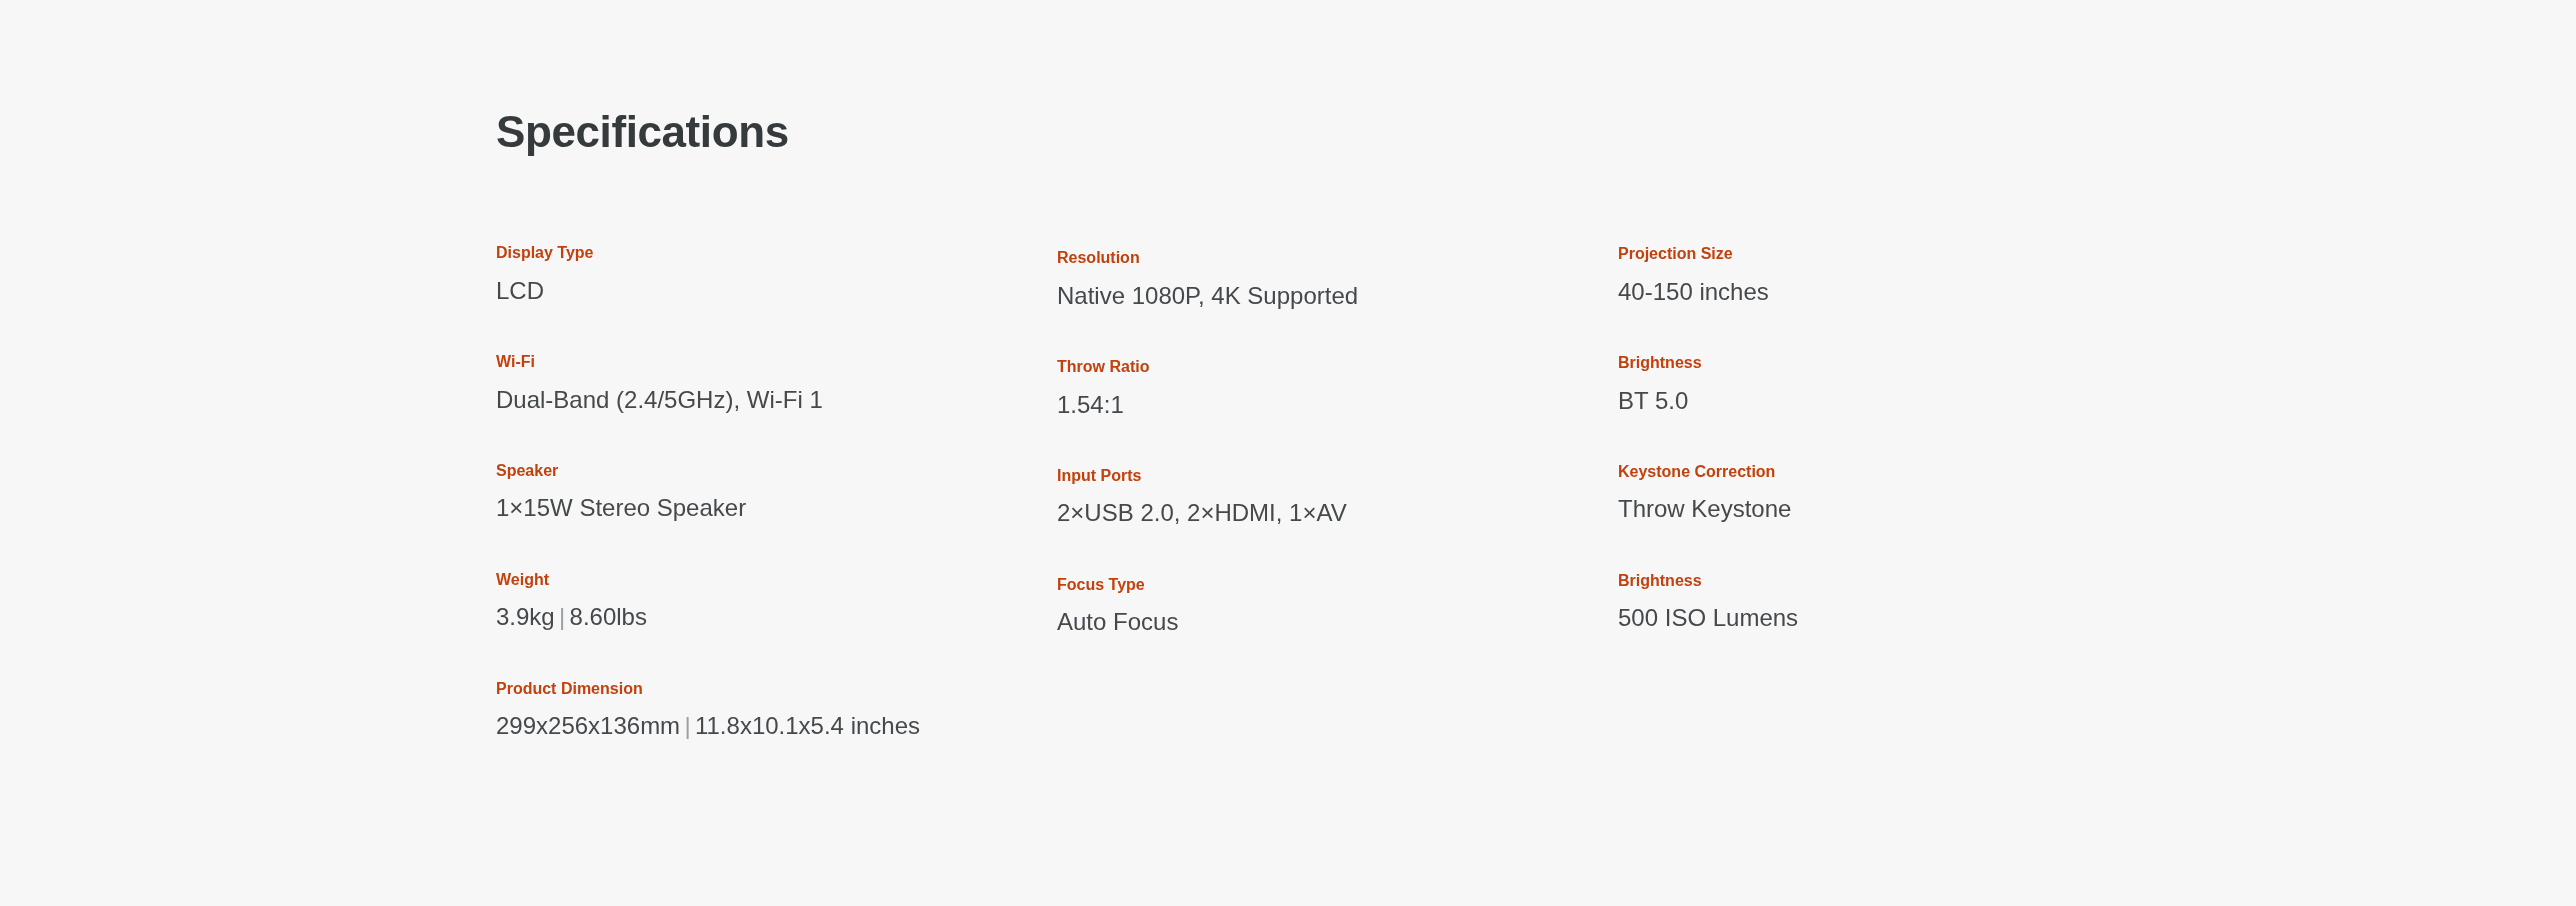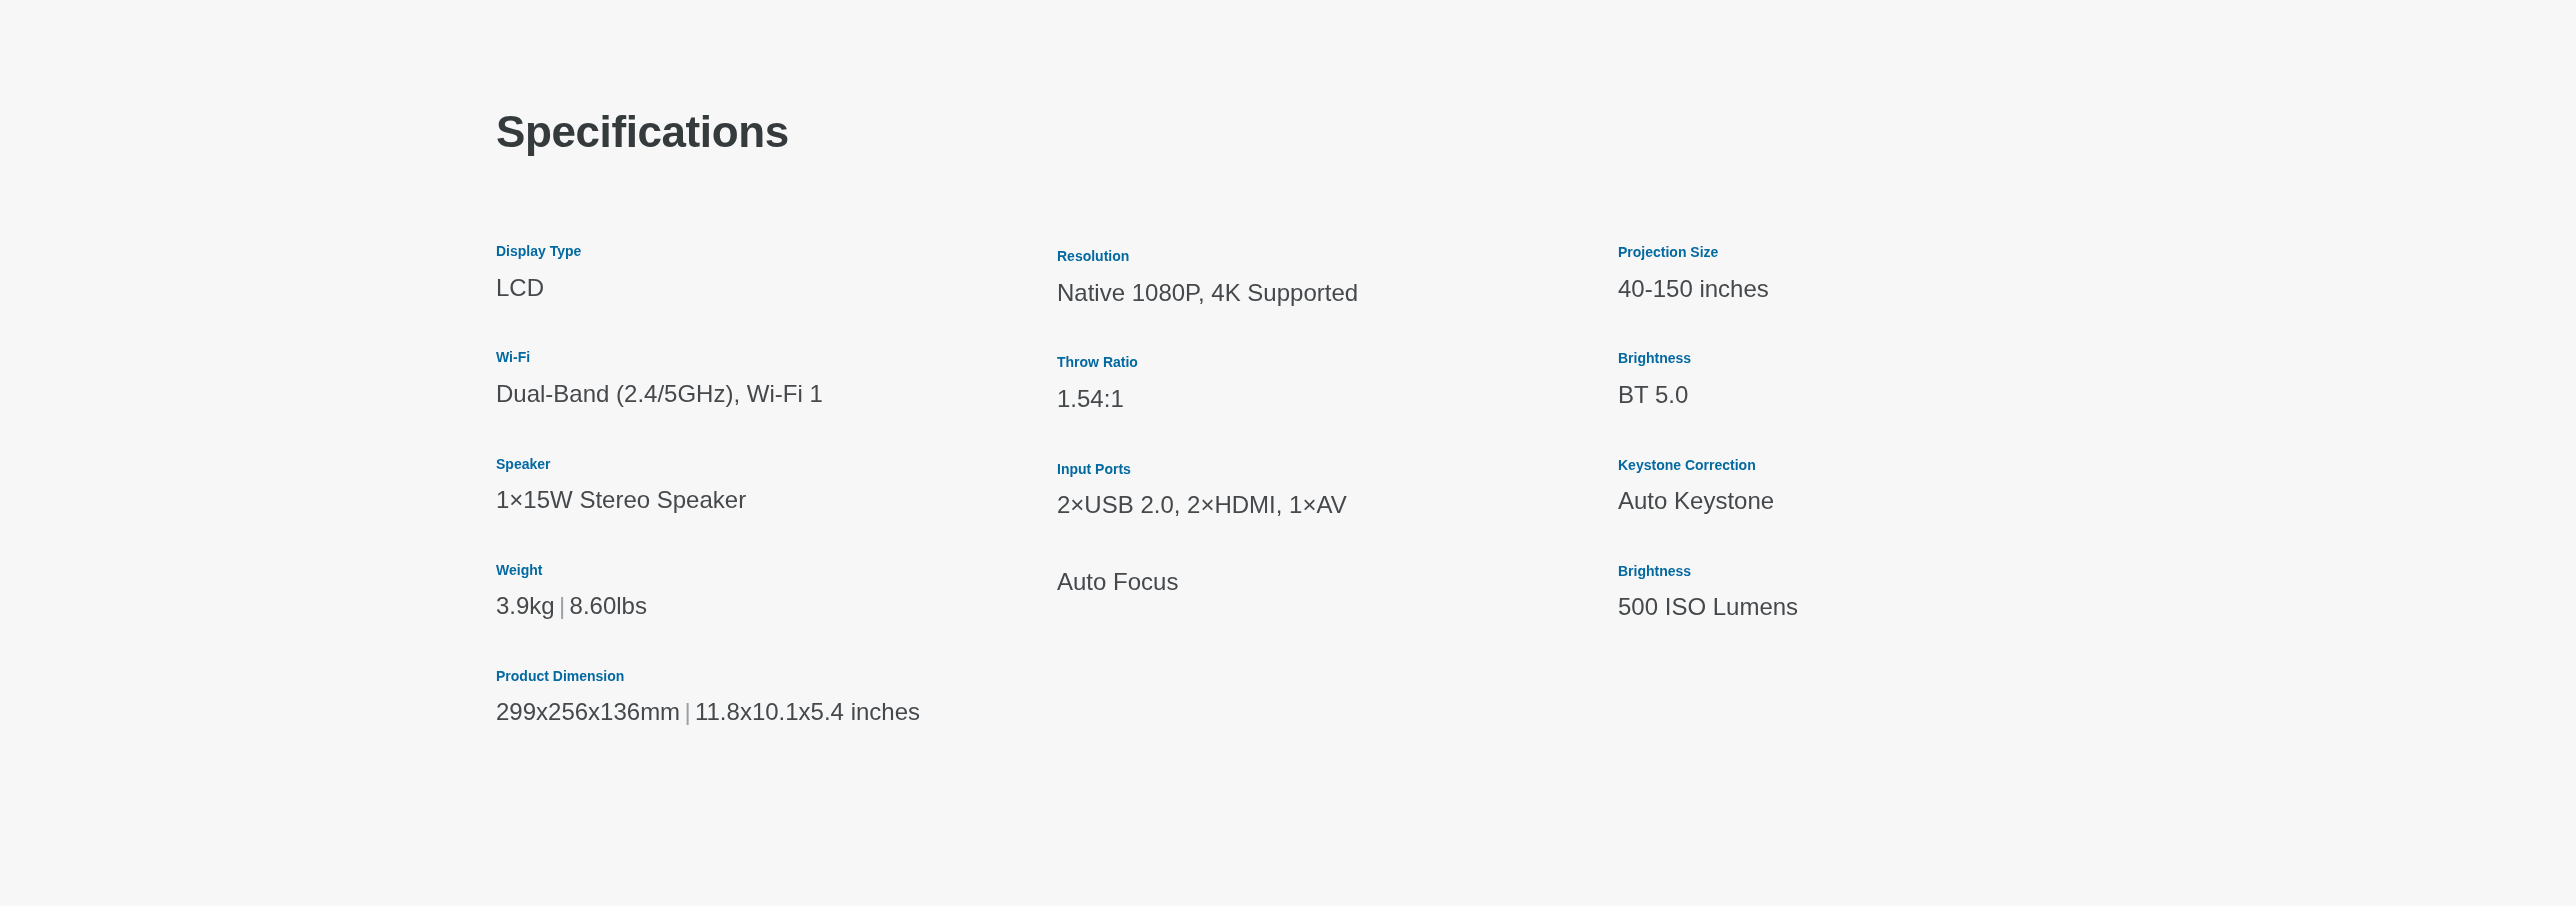--- a/index.html
+++ b/index.html
@@ -42,23 +42,23 @@
     row-gap: 0px;
   }
   .spec-col {
     display: flex;
     flex-direction: column;
   }
   .spec-item {
     margin-bottom: 44px;
   }
   .spec-label {
-    font-size: 14px;
+    font-size: 16px;
     font-weight: bold;
-    color: #0369a1;
+    color: #c2410c;
     line-height: 1.35;
     margin-bottom: 10.8px;
   }
   .spec-value {
     font-size: 24px;
     font-weight: normal;
     color: #45494c;
     line-height: 1.35;
   }
   .spec-value .sep {
@@ -123,40 +123,41 @@
           <div class="spec-label">Throw Ratio</div>
           <div class="spec-value">1.54:1</div>
         </div>
 
         <div class="spec-item">
           <div class="spec-label">Input Ports</div>
           <div class="spec-value">2×USB 2.0, 2×HDMI, 1×AV</div>
         </div>
 
         <div class="spec-item">
+          <div class="spec-label">Focus Type</div>
           <div class="spec-value">Auto Focus</div>
         </div>
 
       </div>
 
       <div class="spec-col col-3">
 
         <div class="spec-item">
           <div class="spec-label">Projection Size</div>
           <div class="spec-value">40-150 inches</div>
         </div>
 
         <div class="spec-item">
           <div class="spec-label">Brightness</div>
           <div class="spec-value">BT 5.0</div>
         </div>
 
         <div class="spec-item">
           <div class="spec-label">Keystone Correction</div>
-          <div class="spec-value">Auto Keystone</div>
+          <div class="spec-value">Throw Keystone</div>
         </div>
 
         <div class="spec-item">
           <div class="spec-label">Brightness</div>
           <div class="spec-value">500 ISO Lumens</div>
         </div>
 
       </div>
 
     </div>

